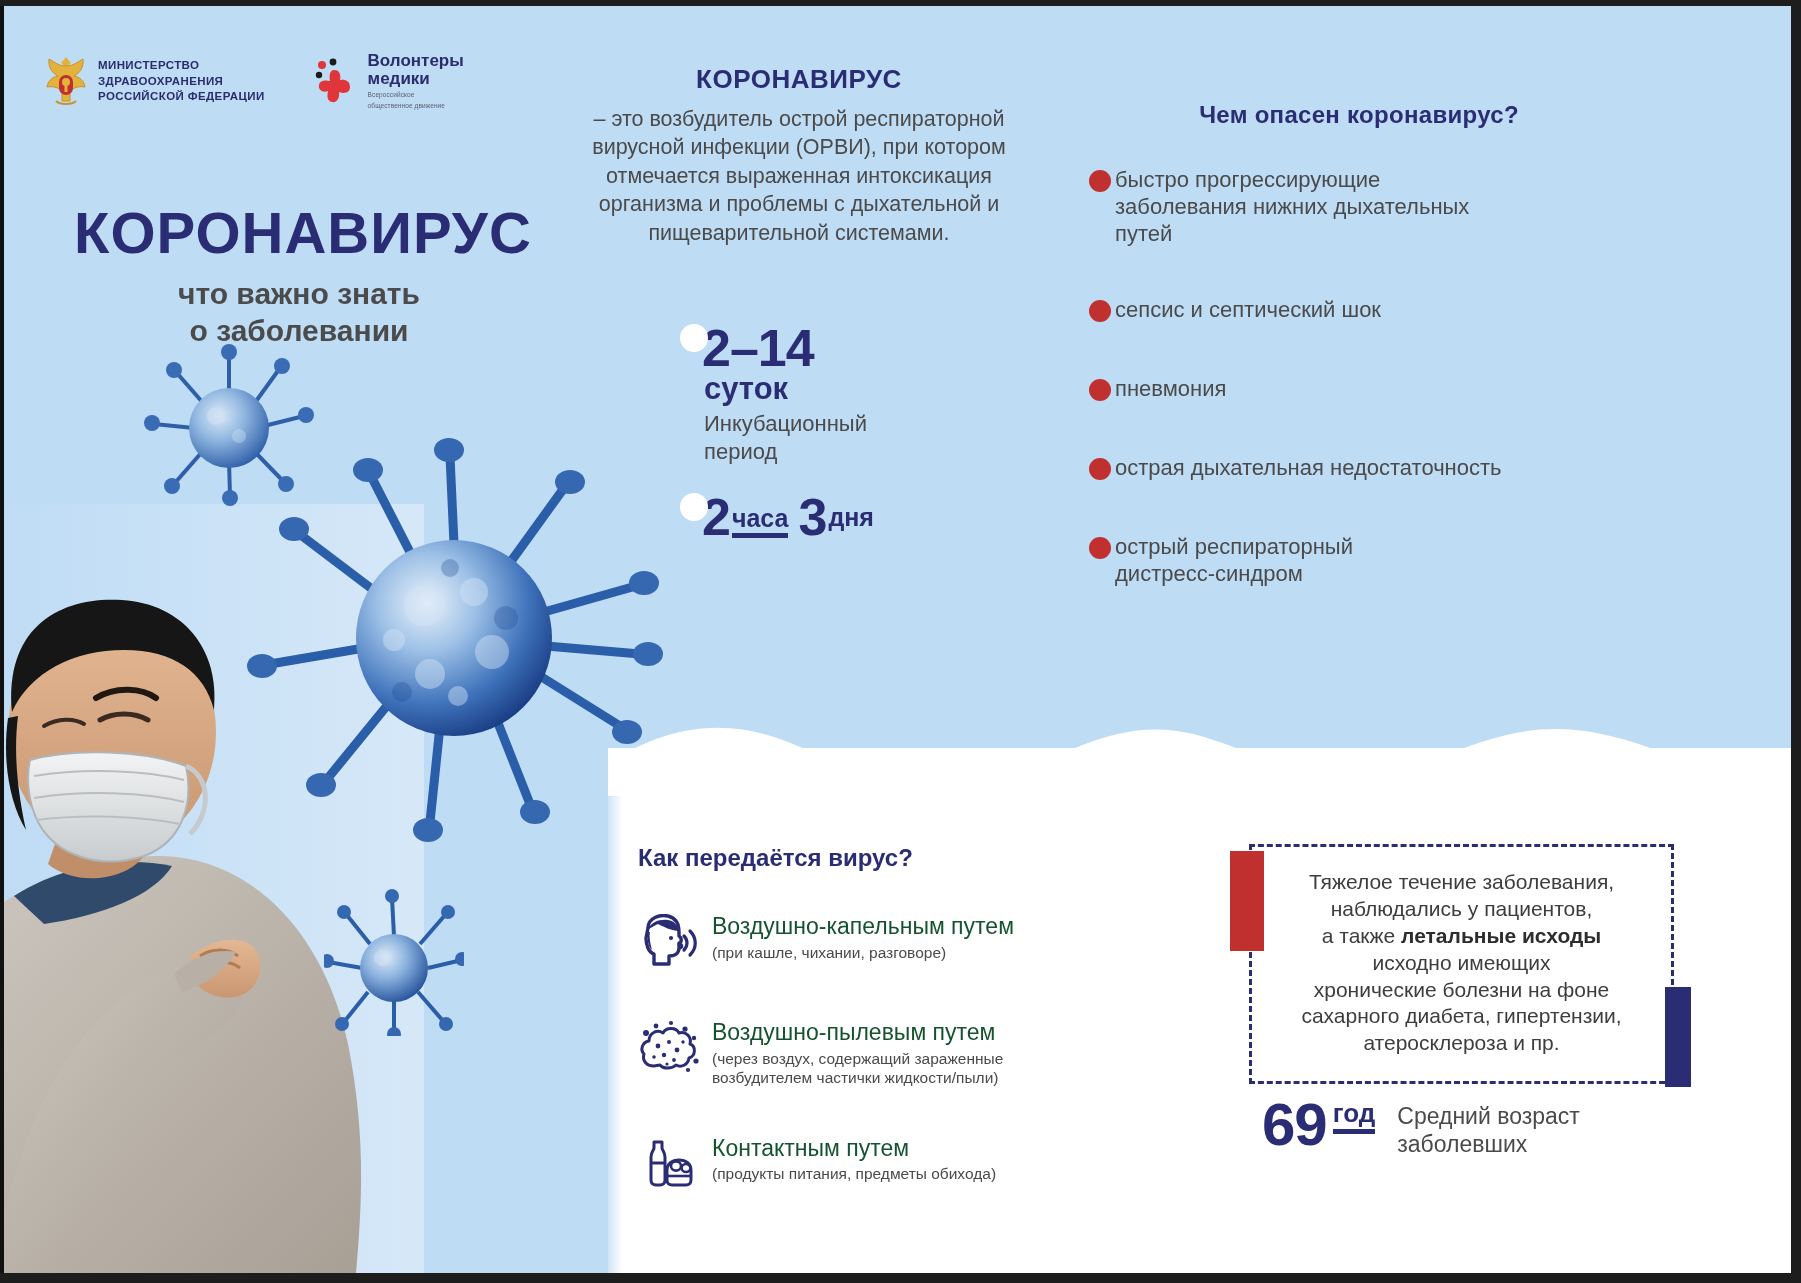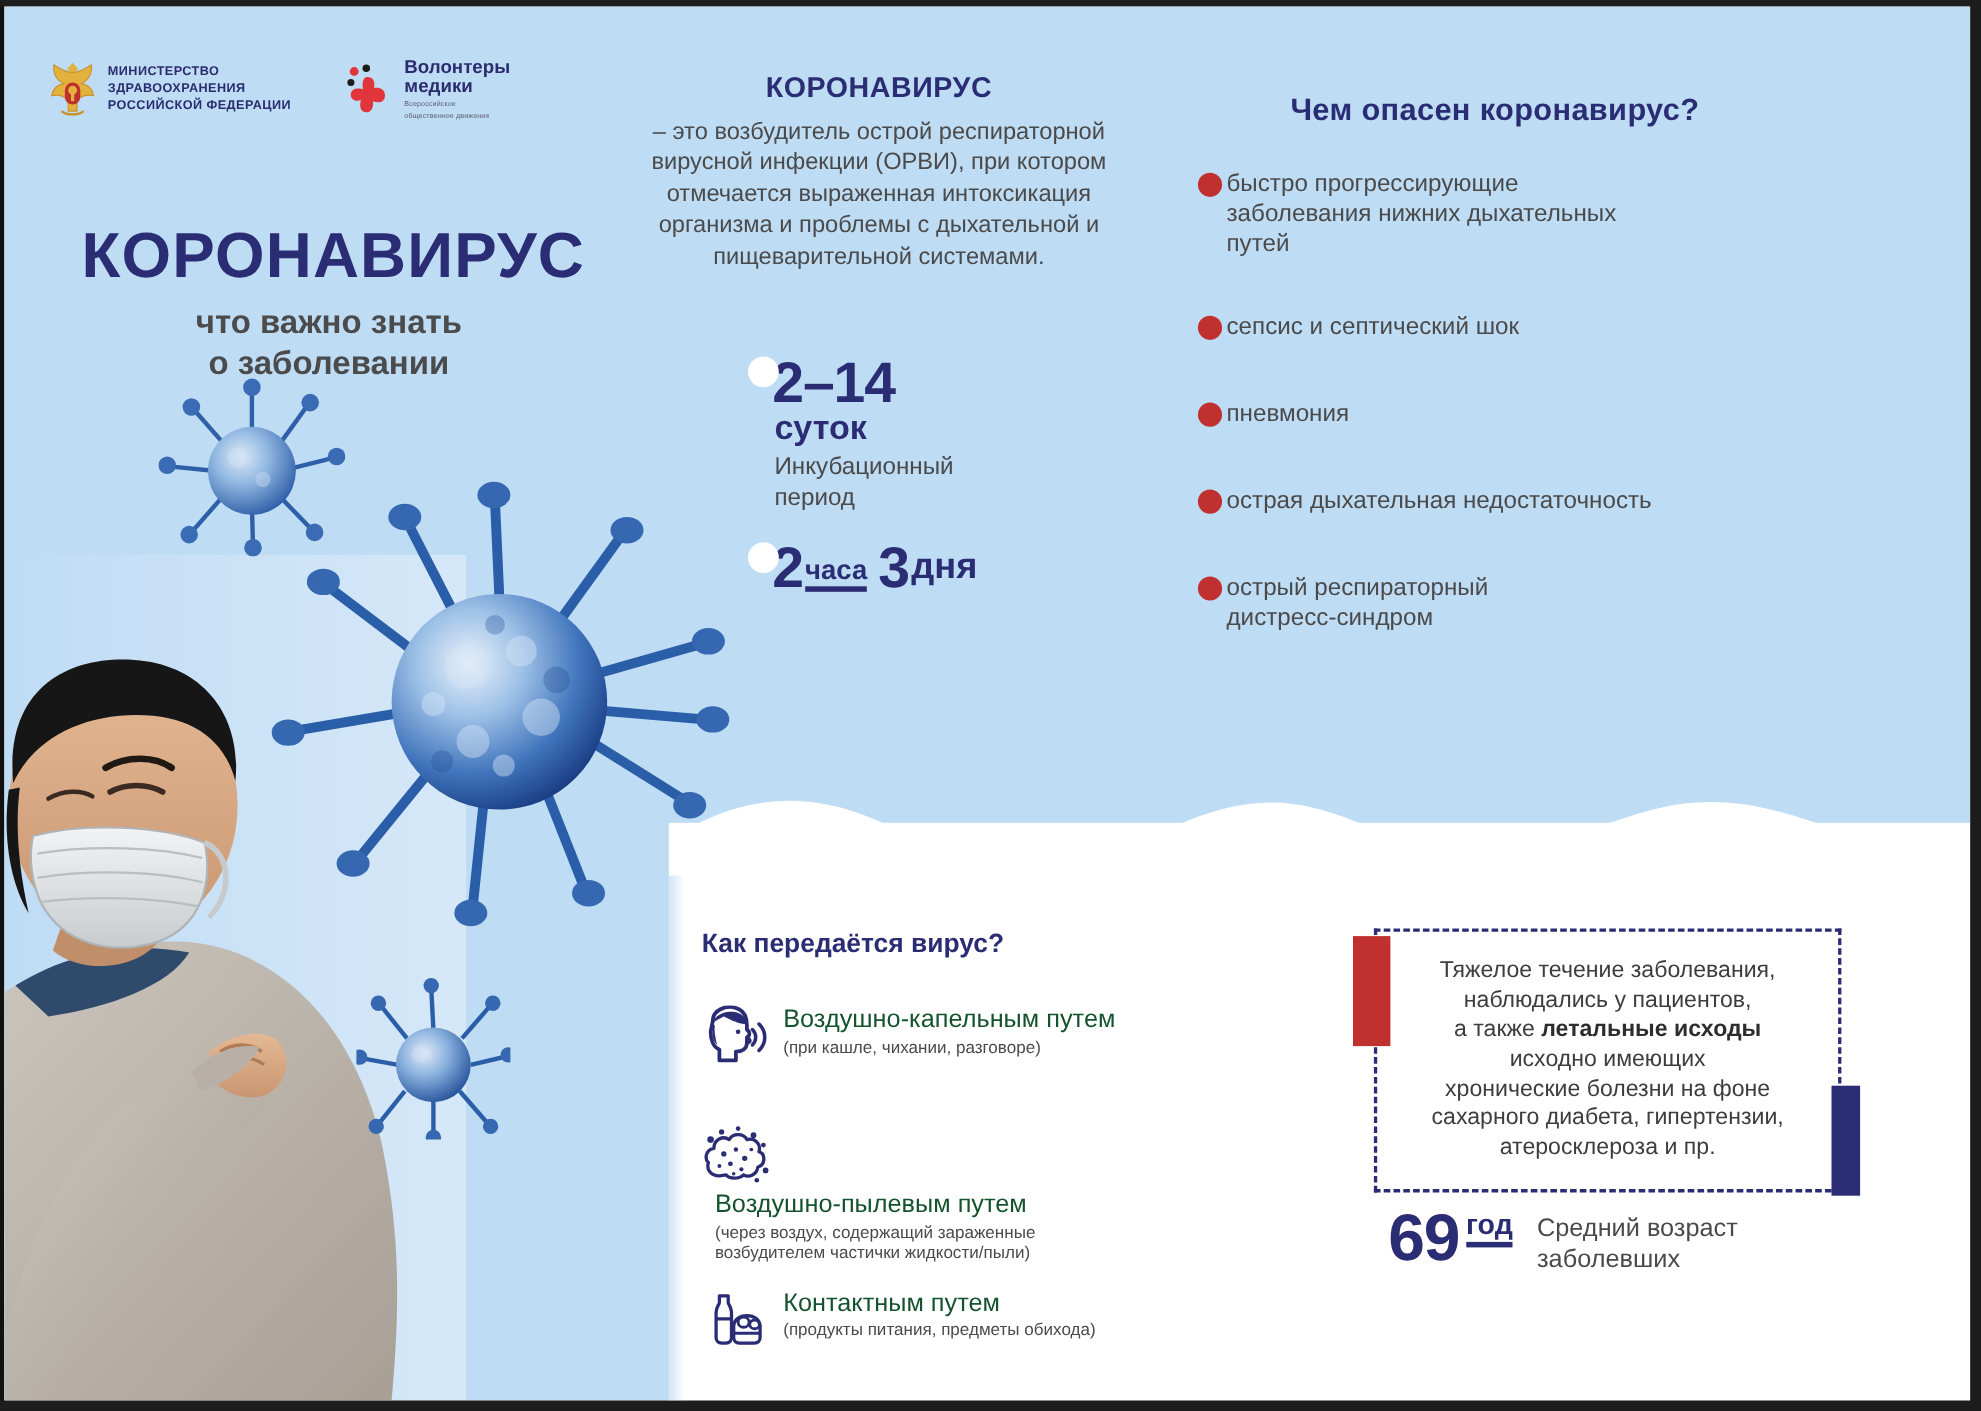--- a/index.html
+++ b/index.html
@@ -68,30 +68,30 @@
 
   
   .stat { position:absolute; }
   .stat .dot {
     position:absolute; left:0; top:0;
     width:28px; height:28px; border-radius:50%; background:#ffffff;
   }
   .stat-num-row { margin-left:22px; display:flex; align-items:baseline; }
   .big-num { font-size:52px; font-weight:bold; color:#2b2d74; line-height:.95; letter-spacing:-1px; }
   .unit-bold { font-size:31px; font-weight:bold; color:#2b2d74; line-height:1; }
-  .unit-small { font-size:33px; font-weight:bold; color:#2b2d74; }
+  .unit-small { font-size:25px; font-weight:bold; color:#2b2d74; }
   .stat-caption { margin-left:24px; margin-top:6px; font-size:22px; color:#4a4a4a; line-height:1.26; }
 
   .frac { display:inline-flex; flex-direction:column; align-items:center; margin:0 2px; position:relative; top:-8px; }
   .frac-top { font-size:25px; font-weight:bold; color:#2b2d74; line-height:1; }
   .frac-bar { width:100%; height:5px; background:#2b2d74; margin-top:2px; }
 
   
   .danger { position:absolute; left:1085px; top:78px; width:540px; }
-  .danger-title { font-size:28px; font-weight:bold; color:#2b2d74; text-align:center; letter-spacing:.3px; }
+  .danger-title { font-size:24px; font-weight:bold; color:#2b2d74; text-align:center; letter-spacing:.3px;margin-top:17px; }
   .danger-list { margin-top:38px; }
   .danger-item { display:flex; align-items:flex-start; margin-bottom:36px; }
   .bullet { flex:0 0 auto; width:22px; height:22px; border-radius:50%; background:#c0302f; margin-top:3px; }
   .danger-text { font-size:22px; color:#4a4a4a; line-height:1.22; margin-left:4px; }
 
   
   .trans { position:absolute; left:634px; top:838px; width:430px; }
   .trans-title { font-size:24px; font-weight:bold; color:#2b2d74; }
   .trans-list { margin-top:42px; }
   .trans-item { display:flex; align-items:flex-start; margin-bottom:50px; }
@@ -449,21 +449,21 @@
             <path d="M41 30 C44 30 45 33 42 34" stroke="#2b2d74" stroke-width="3" fill="none" stroke-linecap="round"></path>
             <path d="M46 22 C50 26 50 32 46 36" stroke="#2b2d74" stroke-width="3.2" fill="none" stroke-linecap="round"></path>
             <path d="M52 17 C59 24 59 34 52 41" stroke="#2b2d74" stroke-width="3.2" fill="none" stroke-linecap="round"></path>
           </svg>
           <div class="trans-copy">
             <div class="trans-main">Воздушно-капельным путем</div>
             <div class="trans-note">(при кашле, чихании, разговоре)</div>
           </div>
         </div>
 
-        <div class="trans-item" style="margin-bottom:22px;flex-direction:column;">
+        <div class="trans-item" style="margin-bottom:48px;">
           <svg class="trans-icon icon-svg" viewBox="0 0 62 56">
             <path d="M16 46 C8 46 4 40 6 34 C2 30 4 22 11 21 C11 13 19 9 25 13
                      C28 7 38 7 41 13 C48 11 54 17 52 24 C58 26 58 36 51 38
                      C50 45 43 48 38 45 C34 49 25 49 22 45 Z" fill="none" stroke="#2b2d74" stroke-width="3" stroke-linejoin="round"></path>
             <g fill="#2b2d74">
               <circle cx="20" cy="26" r="2.4"></circle>
                 <circle cx="31" cy="22" r="2"></circle>
               <circle cx="39" cy="30" r="2.4"></circle>
                 <circle cx="26" cy="35" r="2.2"></circle>
               <circle cx="16" cy="37" r="1.8"></circle>

